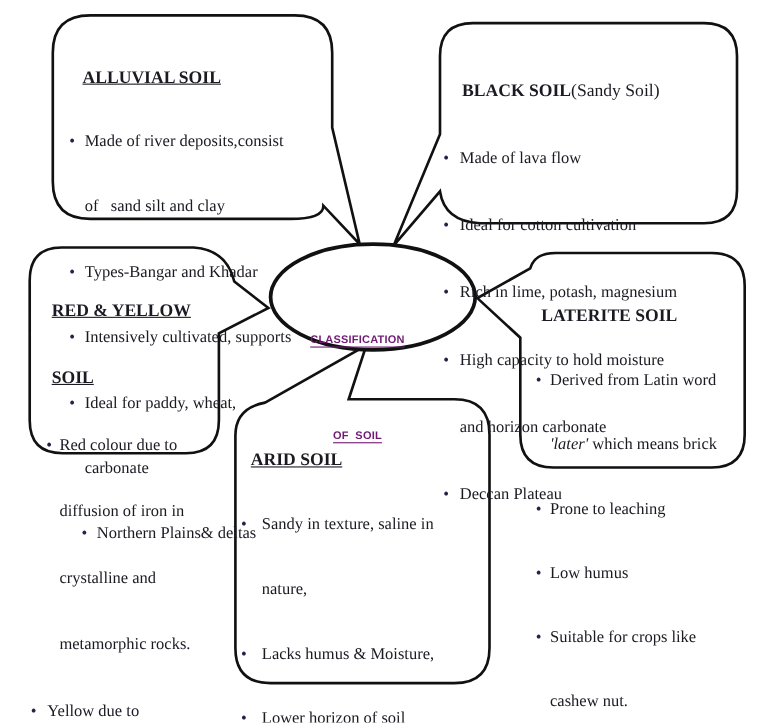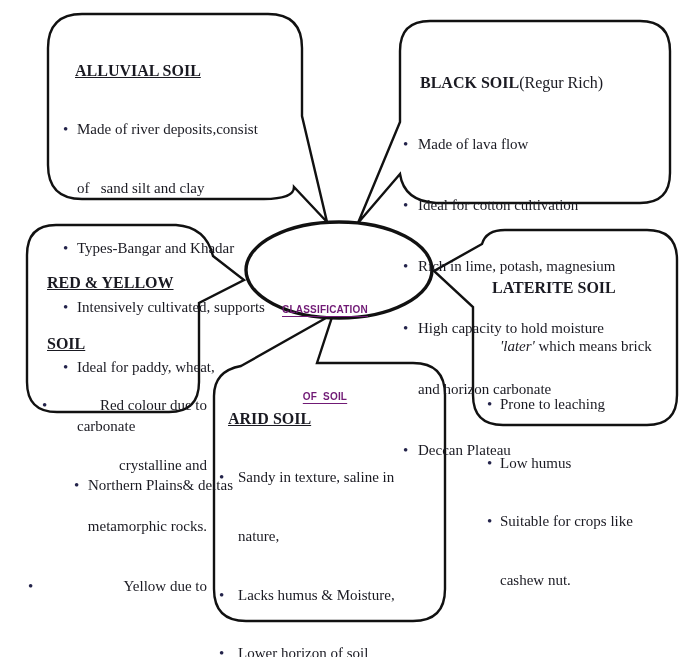--- a/index.html
+++ b/index.html
@@ -19,21 +19,21 @@
   .alluvial .in2{padding-left:25px;}
   .alluvial .in2::before{left:11px;}
   
   .black{left:403px;top:32px;width:265px;font-size:15px;line-height:20.4px;}
   .black .title{margin-left:17px;}
   .black .tn{font-weight:normal;}
   .black .r{padding-left:15px;}
   
   .redyellow{left:42px;top:233px;width:165px;font-size:15px;line-height:20.2px;}
   .redyellow .title{margin-left:5px;}
-  .redyellow .r{padding-left:12px;text-align:right;}
+  .redyellow .r{padding-left:12px;}
   .redyellow .od{margin-left:-14px;padding-left:15px;}
   
   .laterite{left:487px;top:239px;width:195px;font-size:15px;line-height:19.5px;}
   .laterite .title{margin-left:5px;}
   .laterite .r{padding-left:13px;}
   .laterite .it{font-style:italic;}
   
   .arid{left:219px;top:370px;width:225px;font-size:15px;line-height:19.6px;}
   .arid .title{margin-left:9px;}
   .arid .r{padding-left:19px;}
@@ -67,42 +67,44 @@
     <div class="r b">Made of river deposits,consist</div>
     <div class="r">of   sand silt and clay</div>
     <div class="r b">Types-Bangar and Khadar</div>
     <div class="r b">Intensively cultivated, supports</div>
     <div class="r b">Ideal for paddy, wheat,</div>
     <div class="r">carbonate</div>
     <div class="r b in2">Northern Plains&amp; deltas</div>
   </div>
 
   <div class="tblock black">
-    <div class="title"><span>BLACK SOIL</span><span class="tn">(Regur Rich)</span></div>
+    <div class="title"><span>BLACK SOIL</span><span class="tn">(Sandy Soil)</span></div>
     <div class="r b">Made of lava flow</div>
     <div class="r b">Ideal for cotton cultivation</div>
     <div class="r b">Rich in lime, potash, magnesium</div>
     <div class="r b">High capacity to hold moisture</div>
     <div class="r">and horizon carbonate</div>
     <div class="r b">Deccan Plateau</div>
   </div>
 
   <div class="tblock redyellow">
     <div class="title u">RED &amp; YELLOW</div>
     <div class="title u">SOIL</div>
     <div class="r b">Red colour due to</div>
+    <div class="r">diffusion of iron in</div>
     <div class="r">crystalline and</div>
     <div class="r">metamorphic rocks.</div>
     <div class="r b od">Yellow due to</div>
     
     
   </div>
 
   <div class="tblock laterite">
     <div class="title">LATERITE SOIL</div>
+    <div class="r b">Derived from Latin word</div>
     <div class="r"><i class="it">'later'</i><span> which means brick</span></div>
     <div class="r b">Prone to leaching</div>
     <div class="r b">Low humus</div>
     <div class="r b">Suitable for crops like</div>
     <div class="r">cashew nut.</div>
     
     
   </div>
 
   <div class="tblock arid">

